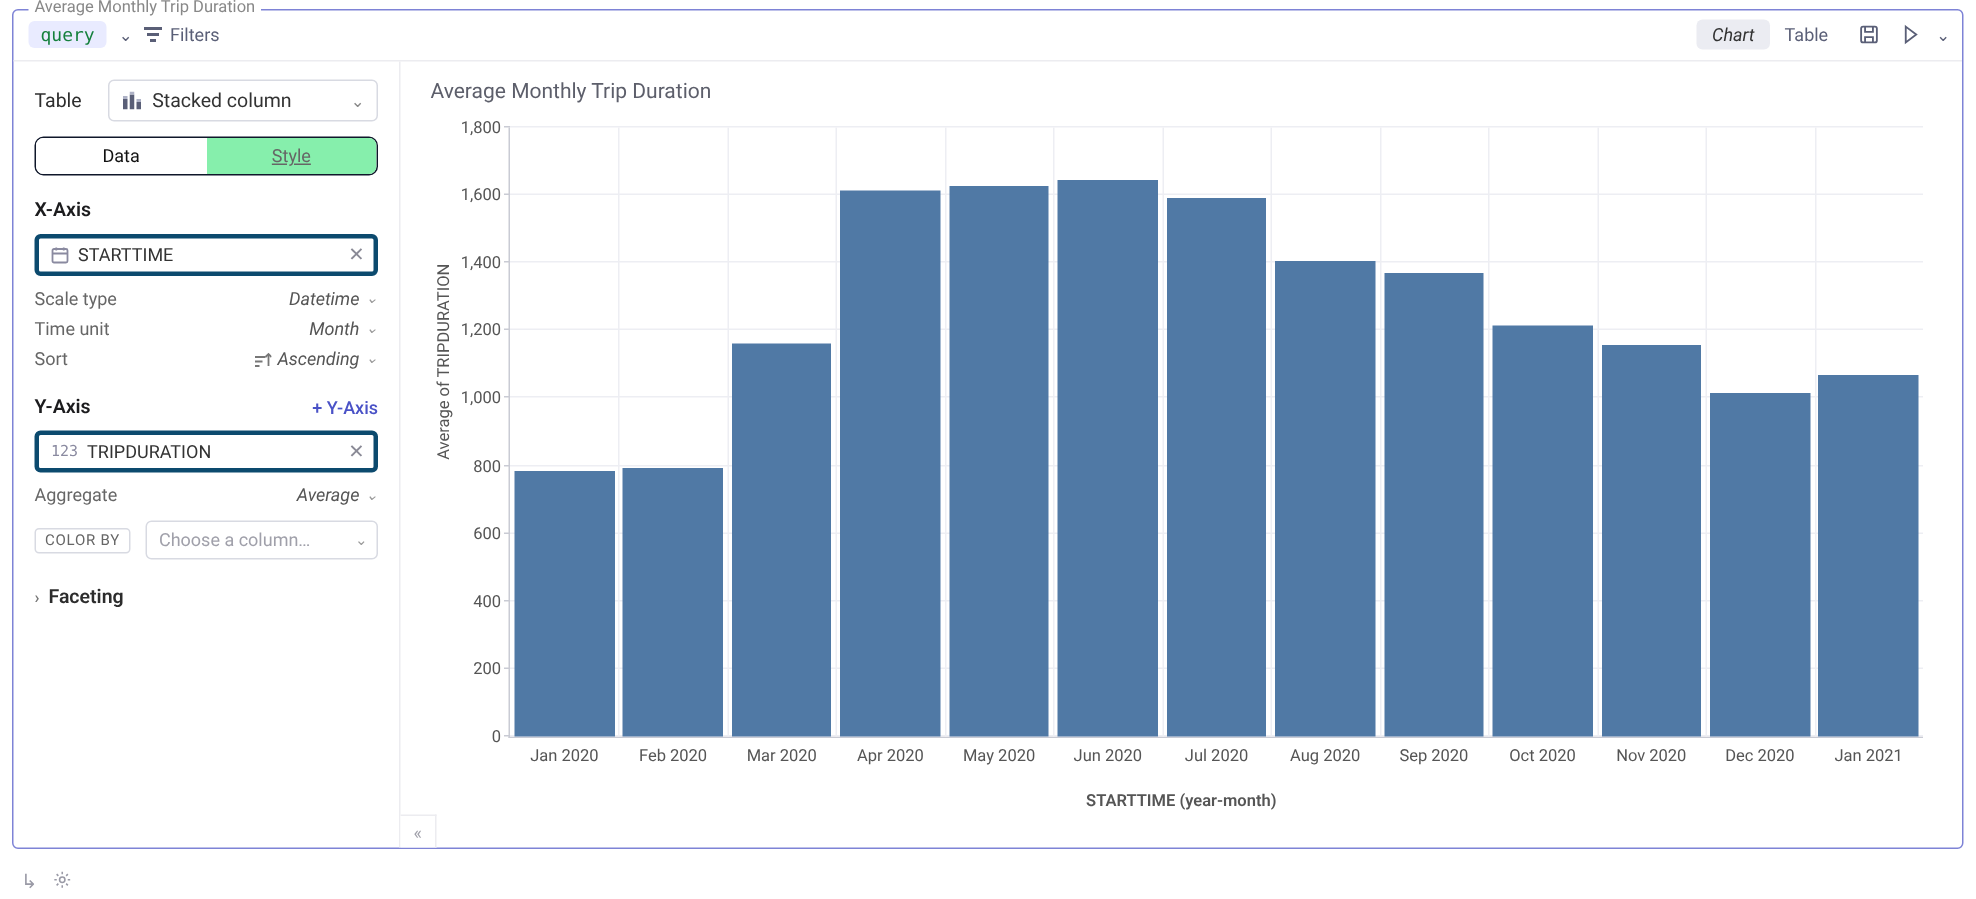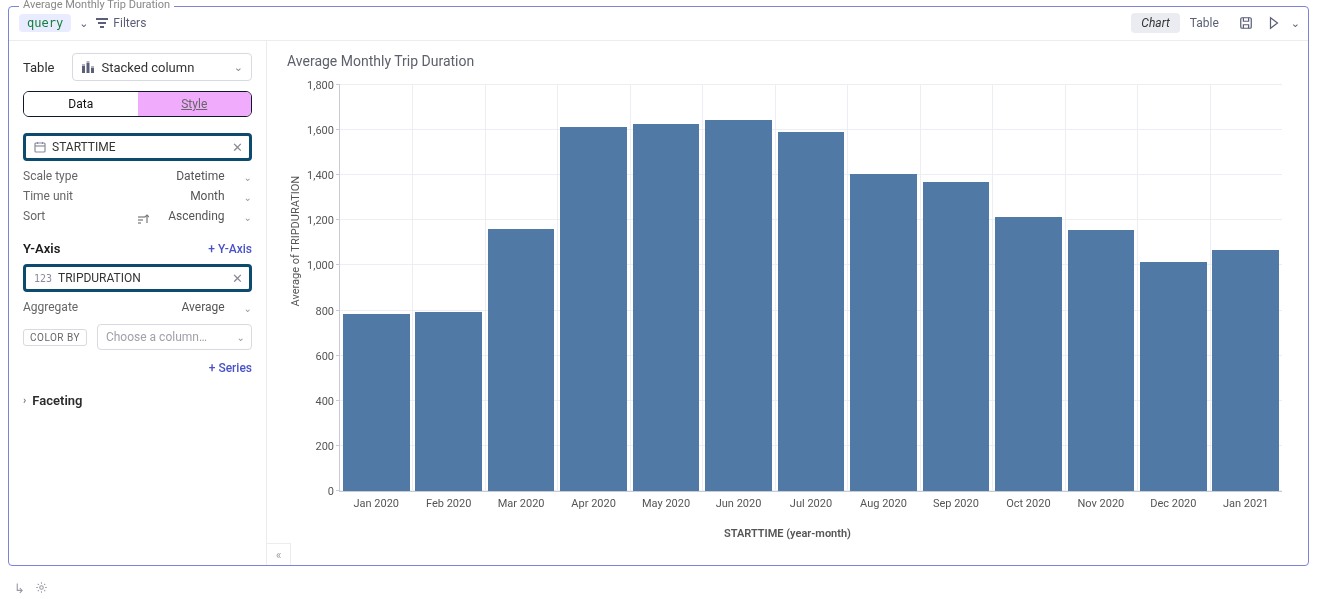--- a/index.html
+++ b/index.html
@@ -93,31 +93,31 @@
   .type-select {
     flex:1; margin-left:18px;
     height:28px; border:1px solid #d8dae2; border-radius:4px;
     display:flex; align-items:center; padding:0 8px; gap:6px;
     font-size:13px; color:#333; position:relative; cursor:pointer;
   }
   .type-select .caret { position:absolute; right:8px; color:#888; font-size:11px; }
   .tabs { display:flex; border:1px solid #0f172a; border-radius:6px; overflow:hidden; margin-bottom:16px; }
   .tab { flex:1; text-align:center; font-size:12px; padding:5px 0; cursor:pointer; color:#666; }
   .tab.active { background:#fff; color:#111; }
-  .tab.inactive { background:#f0abfc;text-decoration:underline; }
+  .tab.inactive { background:#86efac;text-decoration:underline; }
   .section-title { font-weight:600; font-size:13px; color:#1c1c1e; margin:6px 0 8px 0; display:flex; justify-content:space-between; align-items:center;}
   .add-link { font-weight:500; font-size:12px; color:#4a52c7; cursor:pointer; }
   .pill {
     border:3px solid #0c4a6e; border-radius:4px; height:28px;
     display:flex; align-items:center; padding:0 8px; gap:6px; font-size:12px;
     position:relative; margin-bottom:8px; color:#333;
   }
   .pill .close { position:absolute; right:6px; color:#8a8a96; cursor:pointer; font-size:13px;}
   .opt-row { display:flex; justify-content:space-between; align-items:center; font-size:12px; color:#666; margin:6px 0; }
-  .opt-val { color:#555; display:flex; align-items:flex-end; gap:19px; cursor:pointer;}
+  .opt-val { color:#555; display:flex; align-items:center; gap:4px; cursor:pointer;font-style:italic;}
   .mini-chev { font-size:10px; color:#999; }
   .color-row { display:flex; align-items:center; gap:10px; margin-top:10px;}
   .badge {
     font-size:10px; letter-spacing:0.5px; color:#666;
     border:1px solid #d8dae2; border-radius:3px; padding:2px 6px;
   }
   .select-empty {
     flex:1; height:26px; border:1px solid #d8dae2; border-radius:4px;
     display:flex; align-items:center; padding:0 8px; font-size:12px; color:#a0a0aa;
     position:relative; cursor:pointer;
@@ -213,20 +213,23 @@
           <span>Stacked column</span>
           <span class="caret">⌄</span>
         </div>
       </div>
 
       <div class="tabs">
         <div class="tab active">Data</div>
         <div class="tab inactive">Style</div>
       </div>
 
+      <div class="section-title">
+        <span>X-Axis</span>
+      </div>
       <div class="pill">
         <span class="ico-cal">
           <svg width="12" height="12" viewBox="0 0 12 12" fill="none" stroke="#8a8aa0" stroke-width="1.2">
             <rect x="1" y="2" width="10" height="9" rx="1"></rect>
               <path d="M1 5h10"></path>
               <path d="M3.5 1v2M8.5 1v2"></path>
           </svg>
         </span>
         <span>STARTTIME</span>
         <span class="close">✕</span>
@@ -280,23 +283,20 @@
       </div>
 
       <div class="color-row">
         <span class="badge">COLOR BY</span>
         <div class="select-empty">
           <span>Choose a column…</span>
           <span class="caret">⌄</span>
         </div>
       </div>
 
-      <div class="series-row">
-        <span class="add-link">+ Series</span>
-      </div>
 
       <div class="facet-row">
         <span class="car">›</span>
         <span>Faceting</span>
       </div>
     </div>
 
     <div class="chart-area">
       <div class="chart-title">Average Monthly Trip Duration</div>
       <div class="chart-box">

